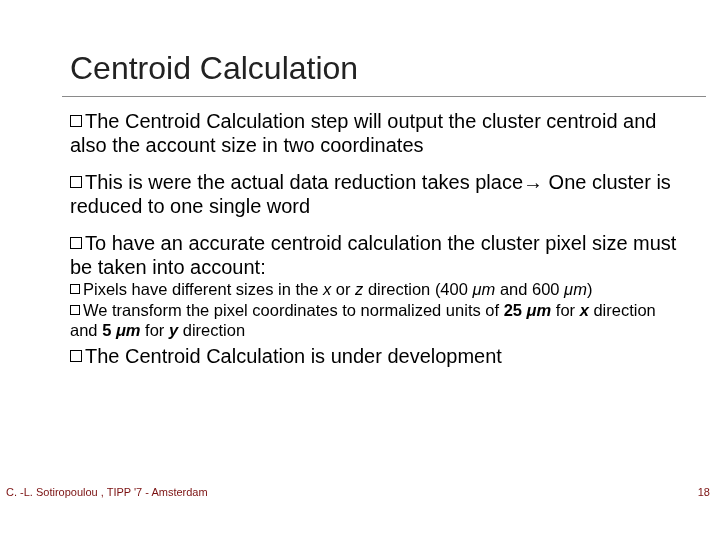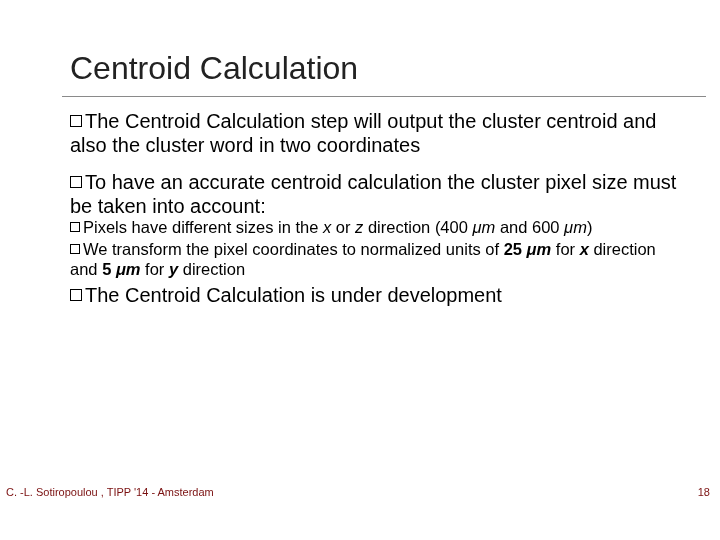--- a/index.html
+++ b/index.html
@@ -101,39 +101,42 @@
 <div class="slide">
 
   <div class="title-wrap">
     <div class="title">Centroid Calculation</div>
   </div>
   <div class="title-rule"></div>
 
   <div class="body">
 
     <div class="bullet">
-      <span class="box"></span><span>The</span><span> Centroid Calculation step will output the cluster centroid and also the cluster word in two coordinates</span>
+      <span class="box"></span><span>The</span><span> Centroid Calculation step will output the cluster centroid and also the account size in two coordinates</span>
     </div>
 
+    <div class="bullet">
+      <span class="box"></span><span>This</span><span> is were the actual data reduction takes place→ One cluster is reduced to one single word</span>
+    </div>
 
     <div class="bullet" style="margin-bottom:4px;">
       <span class="box"></span><span>To</span><span> have an accurate centroid calculation the cluster pixel size must be taken into account:</span>
       <div class="sub-list">
         <div class="sub-bullet">
           <span class="sub-box"></span><span>Pixels</span><span> have different sizes in the <i>x</i> or <i>z</i> direction (400 <i>μm</i> and 600 <i>μm</i>)</span>
         </div>
         <div class="sub-bullet">
           <span class="sub-box"></span><span>We</span><span> transform the pixel coordinates  to normalized units of <b>25 <i>μm</i></b> for <b><i>x</i></b> direction and <b>5 <i>μm</i></b> for <b><i>y</i></b> direction</span>
         </div>
       </div>
     </div>
 
     <div class="bullet" style="margin-top:4px; margin-bottom:0;">
       <span class="box"></span><span>The</span><span> Centroid Calculation is under development</span>
     </div>
 
 
   </div>
 
-  <div class="footer">C. -L. Sotiropoulou , TIPP '14 - Amsterdam</div>
+  <div class="footer">C. -L. Sotiropoulou , TIPP '7 - Amsterdam</div>
   <div class="pagenum">18</div>
 
 </div>
 
 </body></html>

